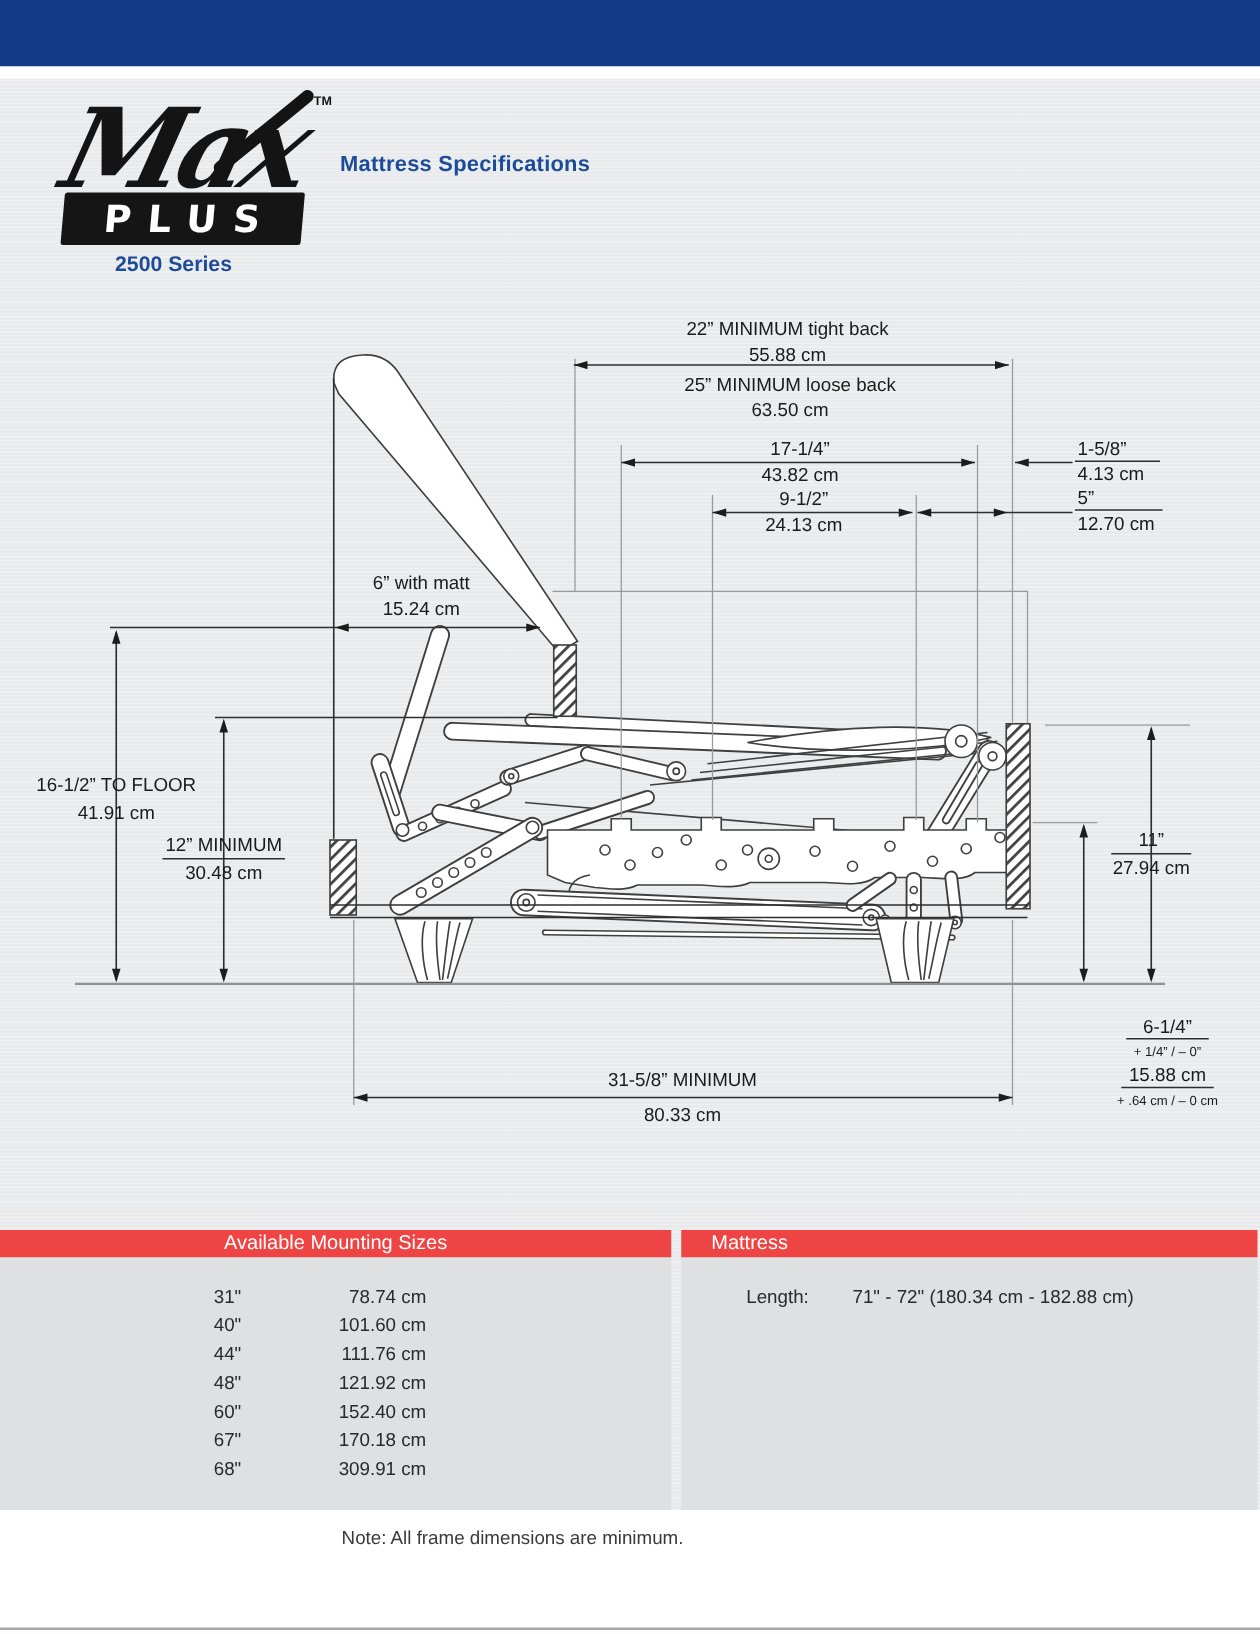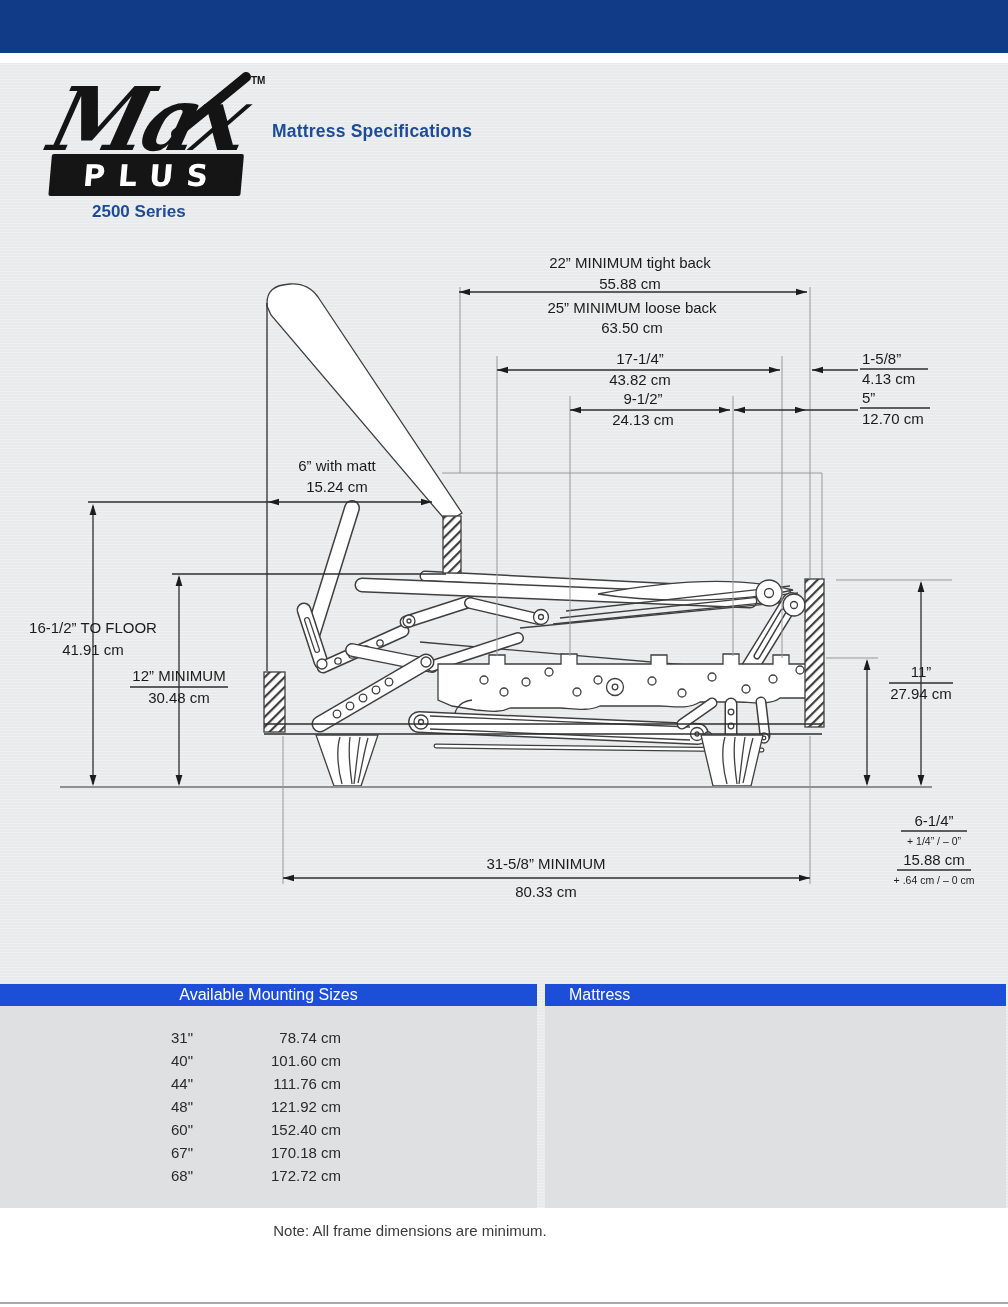--- a/index.html
+++ b/index.html
@@ -19,21 +19,21 @@
   .m{stroke:#3f3f3f;stroke-width:1.3;fill:#fff;}
   .mn{stroke:#3f3f3f;stroke-width:1.3;fill:none;}
   .bo{stroke:#3f3f3f;stroke-linecap:round;fill:none;}
   .bi{stroke:#fff;stroke-linecap:round;fill:none;}
   .hd{fill:#1c1c1c;stroke:none;}
   text.d{font-family:"Liberation Sans",sans-serif;font-size:15px;fill:#1b1b1b;text-anchor:middle;}
   text.ds{font-family:"Liberation Sans",sans-serif;font-size:10.5px;fill:#1b1b1b;text-anchor:middle;}
   text.st{text-anchor:start;}
   
   .tbl{top:984px;}
-  .tblhead{height:22px;background:#1d4ed8;color:#fff;font-size:16px;line-height:22px;}
+  .tblhead{height:22px;background:#ef4444;color:#fff;font-size:16px;line-height:22px;}
   .tblbody{top:1006px;height:202px;background:#dfe0e2;font-size:15px;color:#2a2a2a;}
   .row{position:relative;height:23px;line-height:23px;}
   .c1{position:absolute;left:171px;}
   .c2{position:absolute;left:211px;width:130px;text-align:right;}
   .ml{position:absolute;left:52px;}
   .mv{position:absolute;left:137px;}
   .note{left:0;top:1222px;width:820px;text-align:center;font-size:15px;color:#3a3a3a;}
   .bottomline{left:0;top:1302px;width:1008px;height:2px;background:#a7a9ac;}
 </style>
 </head>
@@ -293,24 +293,28 @@
   <div class="row">
       <span class="c1">60"</span>
       <span class="c2">152.40 cm</span>
     </div>
   <div class="row">
       <span class="c1">67"</span>
       <span class="c2">170.18 cm</span>
     </div>
   <div class="row">
       <span class="c1">68"</span>
-      <span class="c2">172.72 cm</span>
+      <span class="c2">309.91 cm</span>
     </div>
 </div>
 
 <div class="abs tbl" style="left:545px;width:461px;">
   <div class="tblhead" style="padding-left:24px;">Mattress</div>
 </div>
 <div class="abs tblbody" style="left:545px;width:461px;padding-top:20px;box-sizing:border-box;">
+  <div class="row">
+      <span class="ml">Length:</span>
+      <span class="mv">71" - 72" (180.34 cm - 182.88 cm)</span>
+    </div>
 </div>
 
 <div class="abs note">Note: All frame dimensions are minimum.</div>
 <div class="abs bottomline"></div>
 
 </body></html>

